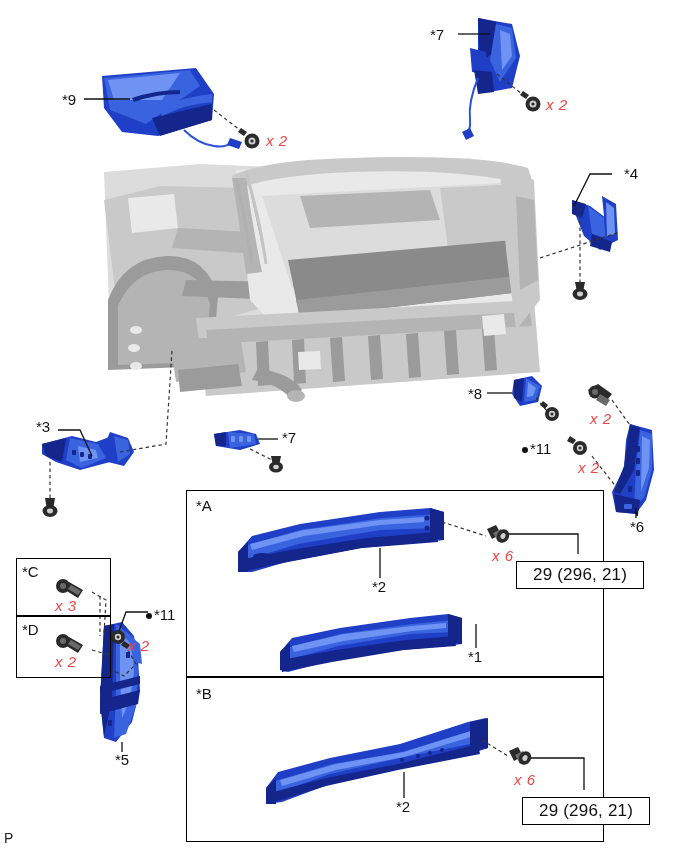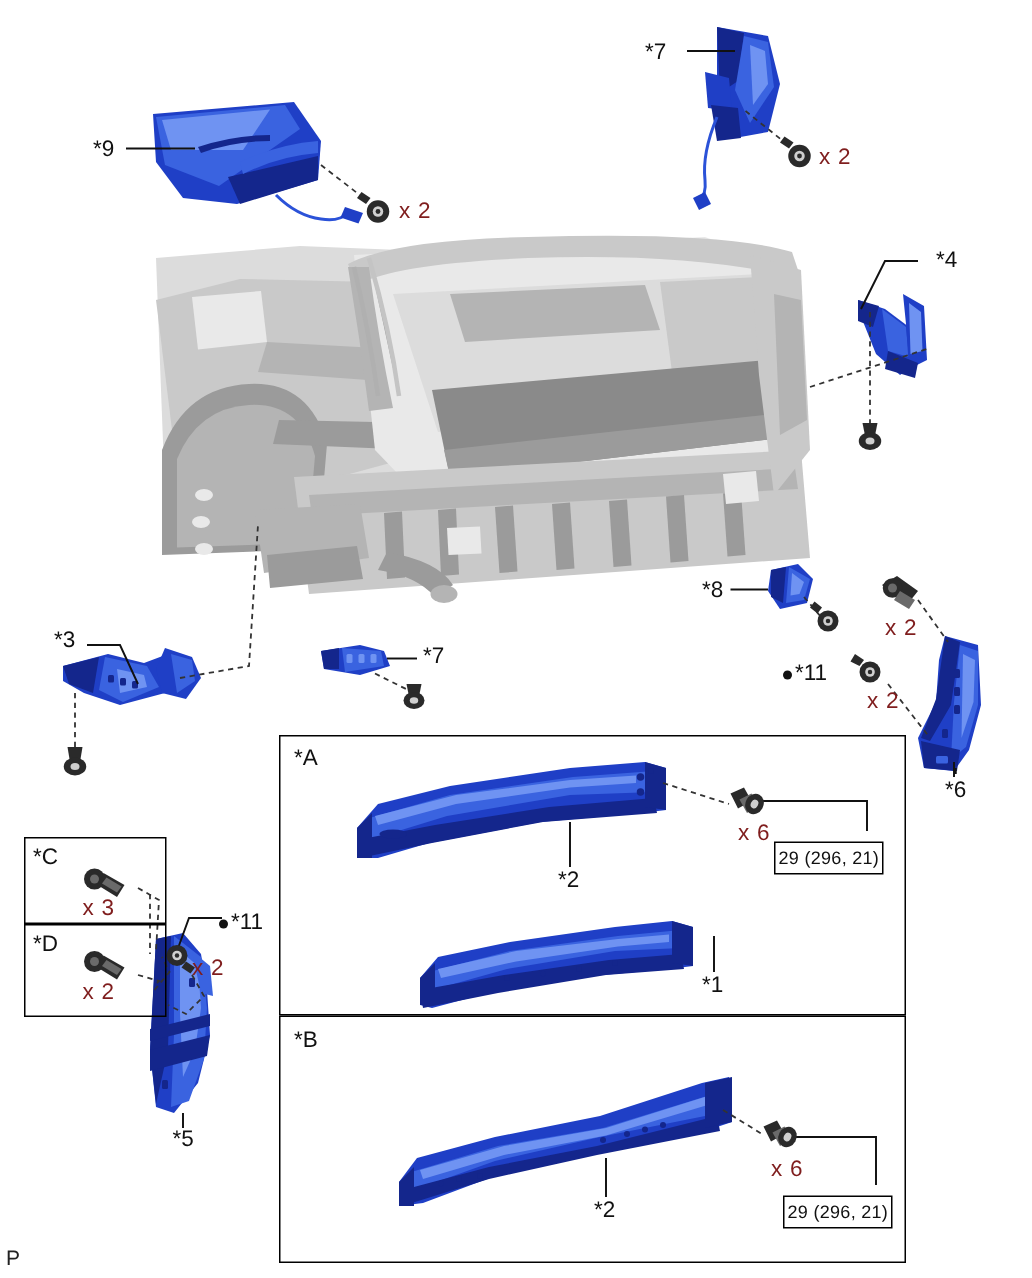--- a/index.html
+++ b/index.html
@@ -1,24 +1,24 @@
 <!DOCTYPE html>
 <html><head>
 <meta charset="utf-8">
 <style>
   html,body{margin:0;padding:0;background:#ffffff;}
   body{width:688px;height:852px;position:relative;overflow:hidden;
        font-family:"Liberation Sans","DejaVu Sans",sans-serif;color:#1a1a1a;}
   #stage{position:absolute;left:0;top:0;width:688px;height:852px;}
   .lbl{position:absolute;font-size:15px;line-height:1;white-space:nowrap;color:#111;}
-  .qty{position:absolute;font-size:15px;line-height:1;white-space:nowrap;color:#7f1d1d;letter-spacing:.5px;}
+  .qty{position:absolute;font-size:15px;line-height:1;white-space:nowrap;color:#ef4444;letter-spacing:.5px;font-style:italic;}
   .boxlbl{position:absolute;font-size:15px;line-height:1;color:#111;}
   .panel{position:absolute;border:1.5px solid #000;box-sizing:border-box;background:transparent;}
   .torque{position:absolute;border:1.5px solid #000;box-sizing:border-box;background:#fff;
-          font-size:12px;padding:3px 2px;white-space:nowrap;color:#111;letter-spacing:.2px;}
+          font-size:17px;padding:3px 16px;white-space:nowrap;color:#111;letter-spacing:.2px;}
   .bullet{position:absolute;width:6px;height:6px;border-radius:50%;background:#111;}
   .pmark{position:absolute;font-size:14px;color:#222;}
   svg.overlay{position:absolute;left:0;top:0;width:688px;height:852px;overflow:visible;}
   .ln{stroke:#111;stroke-width:1.3;fill:none;}
   .dash{stroke:#333;stroke-width:1.2;fill:none;stroke-dasharray:3.5 3;}
   .part{fill:#1f3fc6;}
   .partL{fill:#3a63e0;}
   .partD{fill:#14268c;}
   .partH{fill:#6f93f2;}
   .body-g1{fill:#dcdcdc;}

